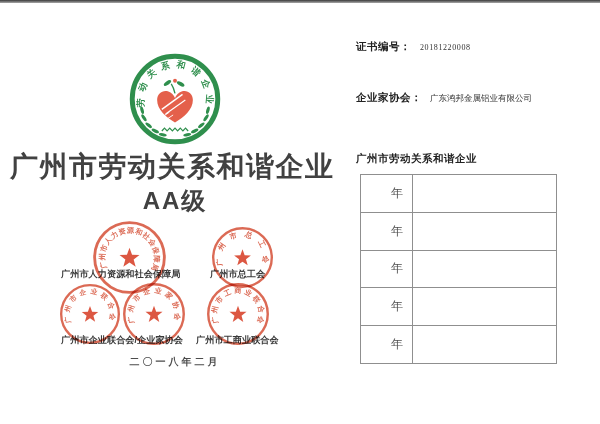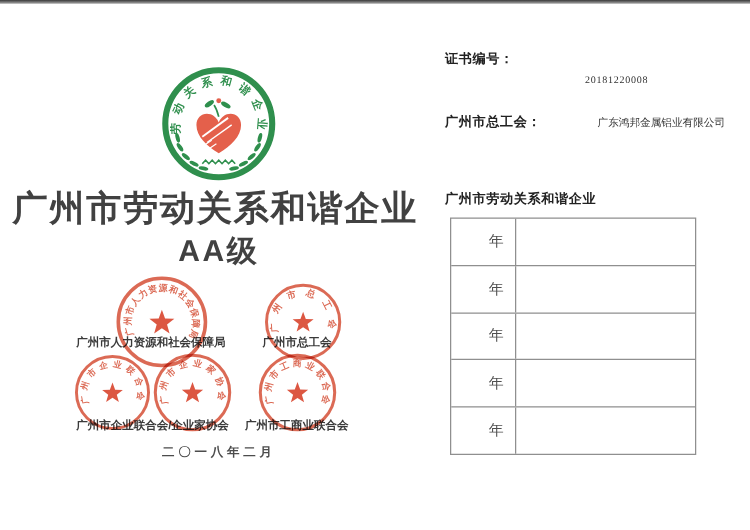--- a/index.html
+++ b/index.html
@@ -28,22 +28,22 @@
   .lbl-4{left:196px;top:334px;}
   .issue-date{position:absolute;left:10px;top:355px;width:330px;text-align:center;
     font-size:10px;font-weight:600;color:#4c4c4c;letter-spacing:3px;}
   
   .field-label{position:absolute;font-size:10.5px;font-weight:700;color:#222;
     letter-spacing:.5px;white-space:nowrap;text-align:right;}
   .fl-certno{left:356px;top:40px;}
   .fl-holder{left:356px;top:91px;}
   .fl-verify{left:356px;top:152px;}
   .field-value{position:absolute;font-family:"Liberation Serif",serif;color:#333;white-space:nowrap;}
-  .fv-certno{left:420px;top:59px;font-size:8px;letter-spacing:.6px;margin-left:48px;}
-  .fv-holder{left:430px;top:93px;font-size:8.5px;margin-left:48px;}
+  .fv-certno{left:420px;top:43px;font-size:8px;letter-spacing:.6px;}
+  .fv-holder{left:430px;top:93px;font-size:8.5px;}
   .verify-table{position:absolute;left:360px;top:174px;width:197px;height:190px;
     border:1px solid #8f8f8f;display:flex;flex-direction:column;box-sizing:border-box;
     background:#fff;}
   .vt-row{flex:1;display:flex;border-top:1px solid #8f8f8f;}
   .vt-row:first-child{border-top:none;}
   .vt-cell-year{width:52px;border-right:1px solid #8f8f8f;display:flex;align-items:center;
     justify-content:flex-end;padding-right:9px;box-sizing:border-box;
     font-family:"Liberation Serif",serif;font-size:12px;color:#4f4f4f;}
   .vt-cell-blank{flex:1;}
   
@@ -145,21 +145,21 @@
     <circle class="seal-ring" cx="50" cy="50" r="46.5"></circle>
     <polygon class="seal-star" points="50,37 53.41,46.31 63.31,46.67 55.52,52.79 58.23,62.33 50,56.8 41.77,62.33 44.48,52.79 36.69,46.67 46.59,46.31"></polygon>
     <text class="seal-arc-text st-9"><textPath href="#arcE" startOffset="3">广州市工商业联合会</textPath></text>
   </svg>
 
   <div class="issue-date">二〇一八年二月</div>
 
   <div class="field-label fl-certno">证书编号：</div>
   <div class="field-value fv-certno">20181220008</div>
 
-  <div class="field-label fl-holder">广州市总工会：</div>
+  <div class="field-label fl-holder">企业家协会：</div>
   <div class="field-value fv-holder">广东鸿邦金属铝业有限公司</div>
 
   <div class="field-label fl-verify">广州市劳动关系和谐企业</div>
 
   <div class="verify-table">
     <div class="vt-row">
       <div class="vt-cell-year">年</div>
       <div class="vt-cell-blank"></div>
     </div>
     <div class="vt-row">

